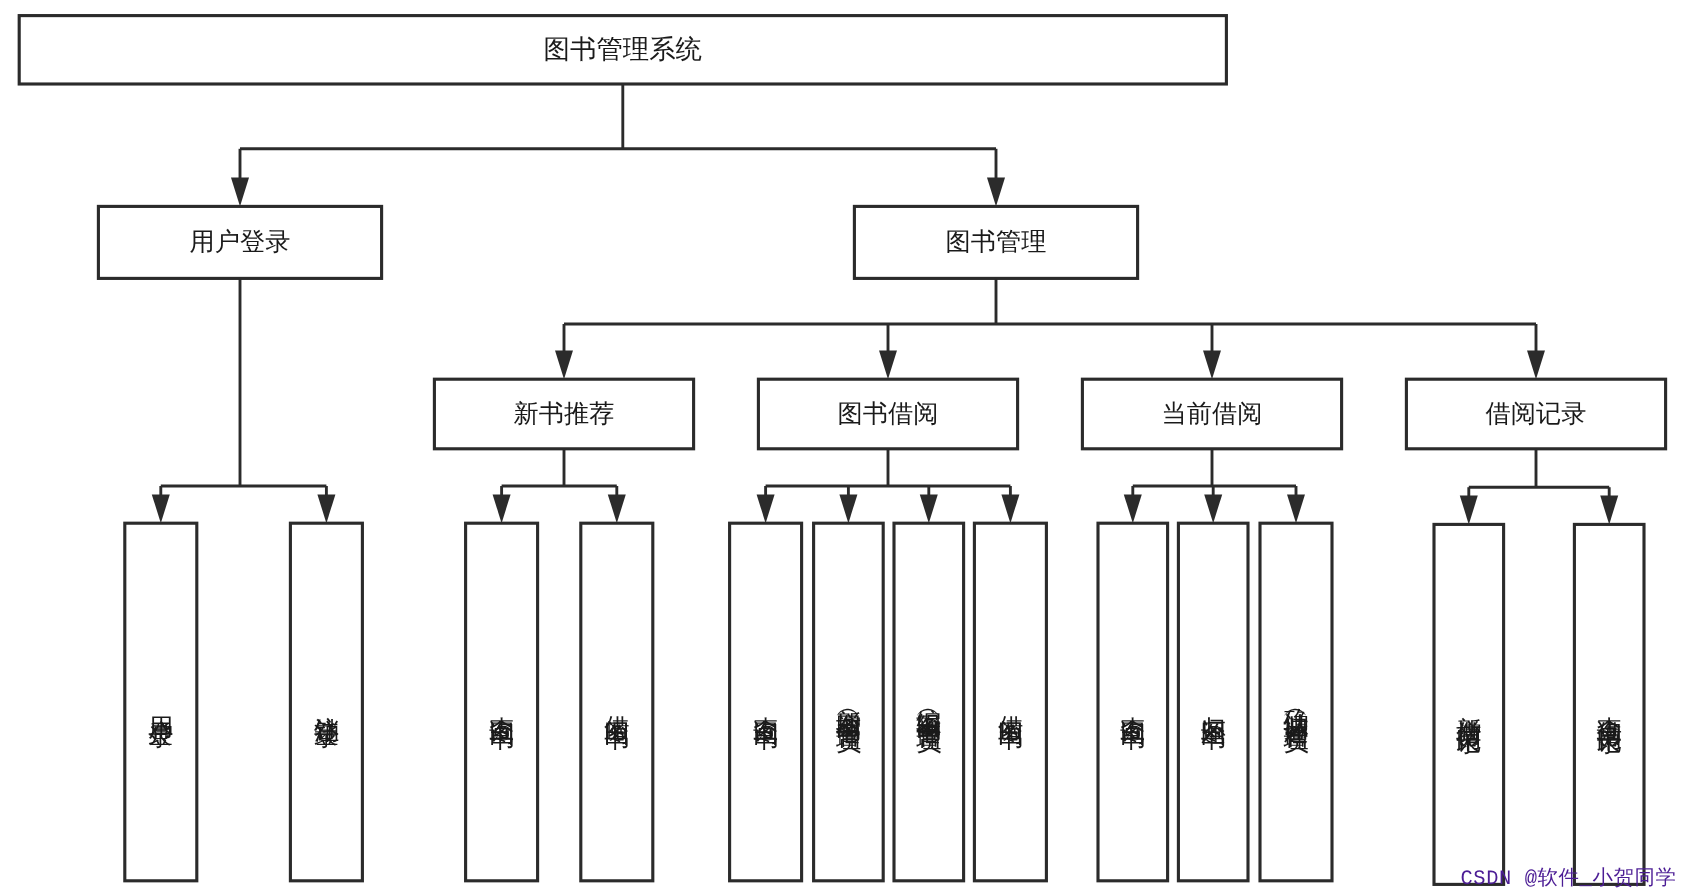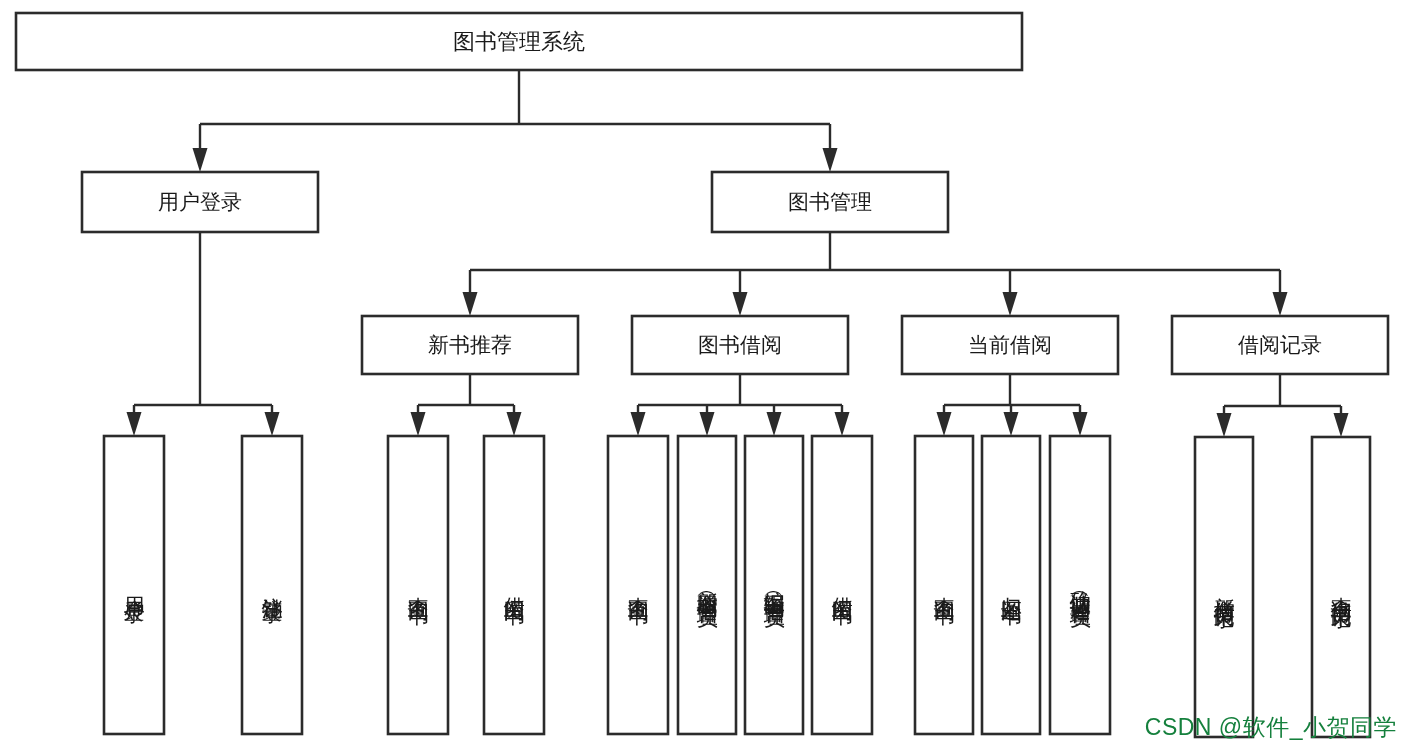--- a/index.html
+++ b/index.html
@@ -66,23 +66,23 @@
     font-size: 21px;
     line-height: 1.06;
     letter-spacing: 2.5px;
     color: #1a1a1a;
     white-space: nowrap;
   }
   #watermark {
     position: absolute;
     right: 8px;
     bottom: 4px;
-    font-family: Liberation Sans, sans-serif;
-    font-size: 23px;
-    color: #15803d;
+    font-family: Liberation Mono, monospace;
+    font-size: 17px;
+    color: #4c1d95;
     letter-spacing: 0.5px;
     white-space: nowrap;
   }
 </style>
 </head>
 <body>
 
 <div id="diagram-root">
   <svg class="tree" viewBox="0 0 1405 747">
     <defs></defs>

